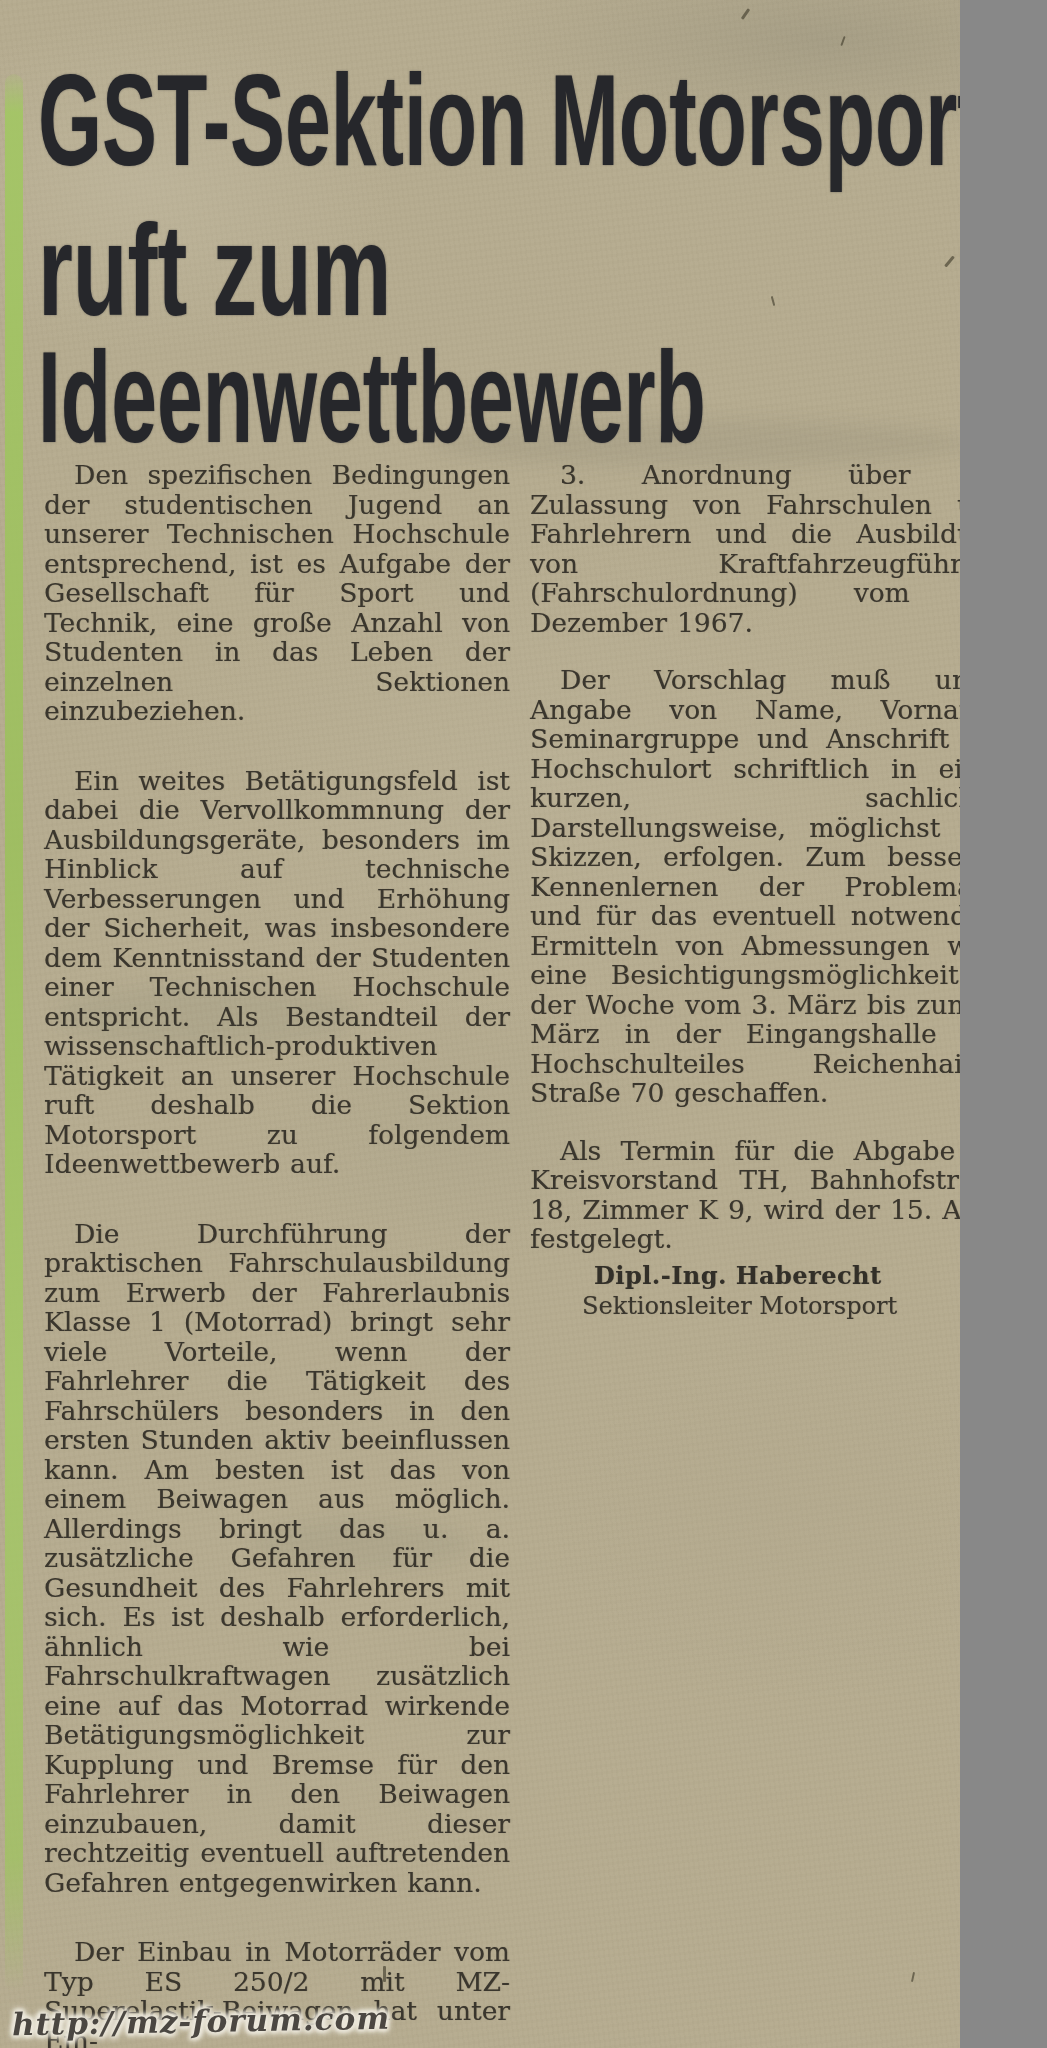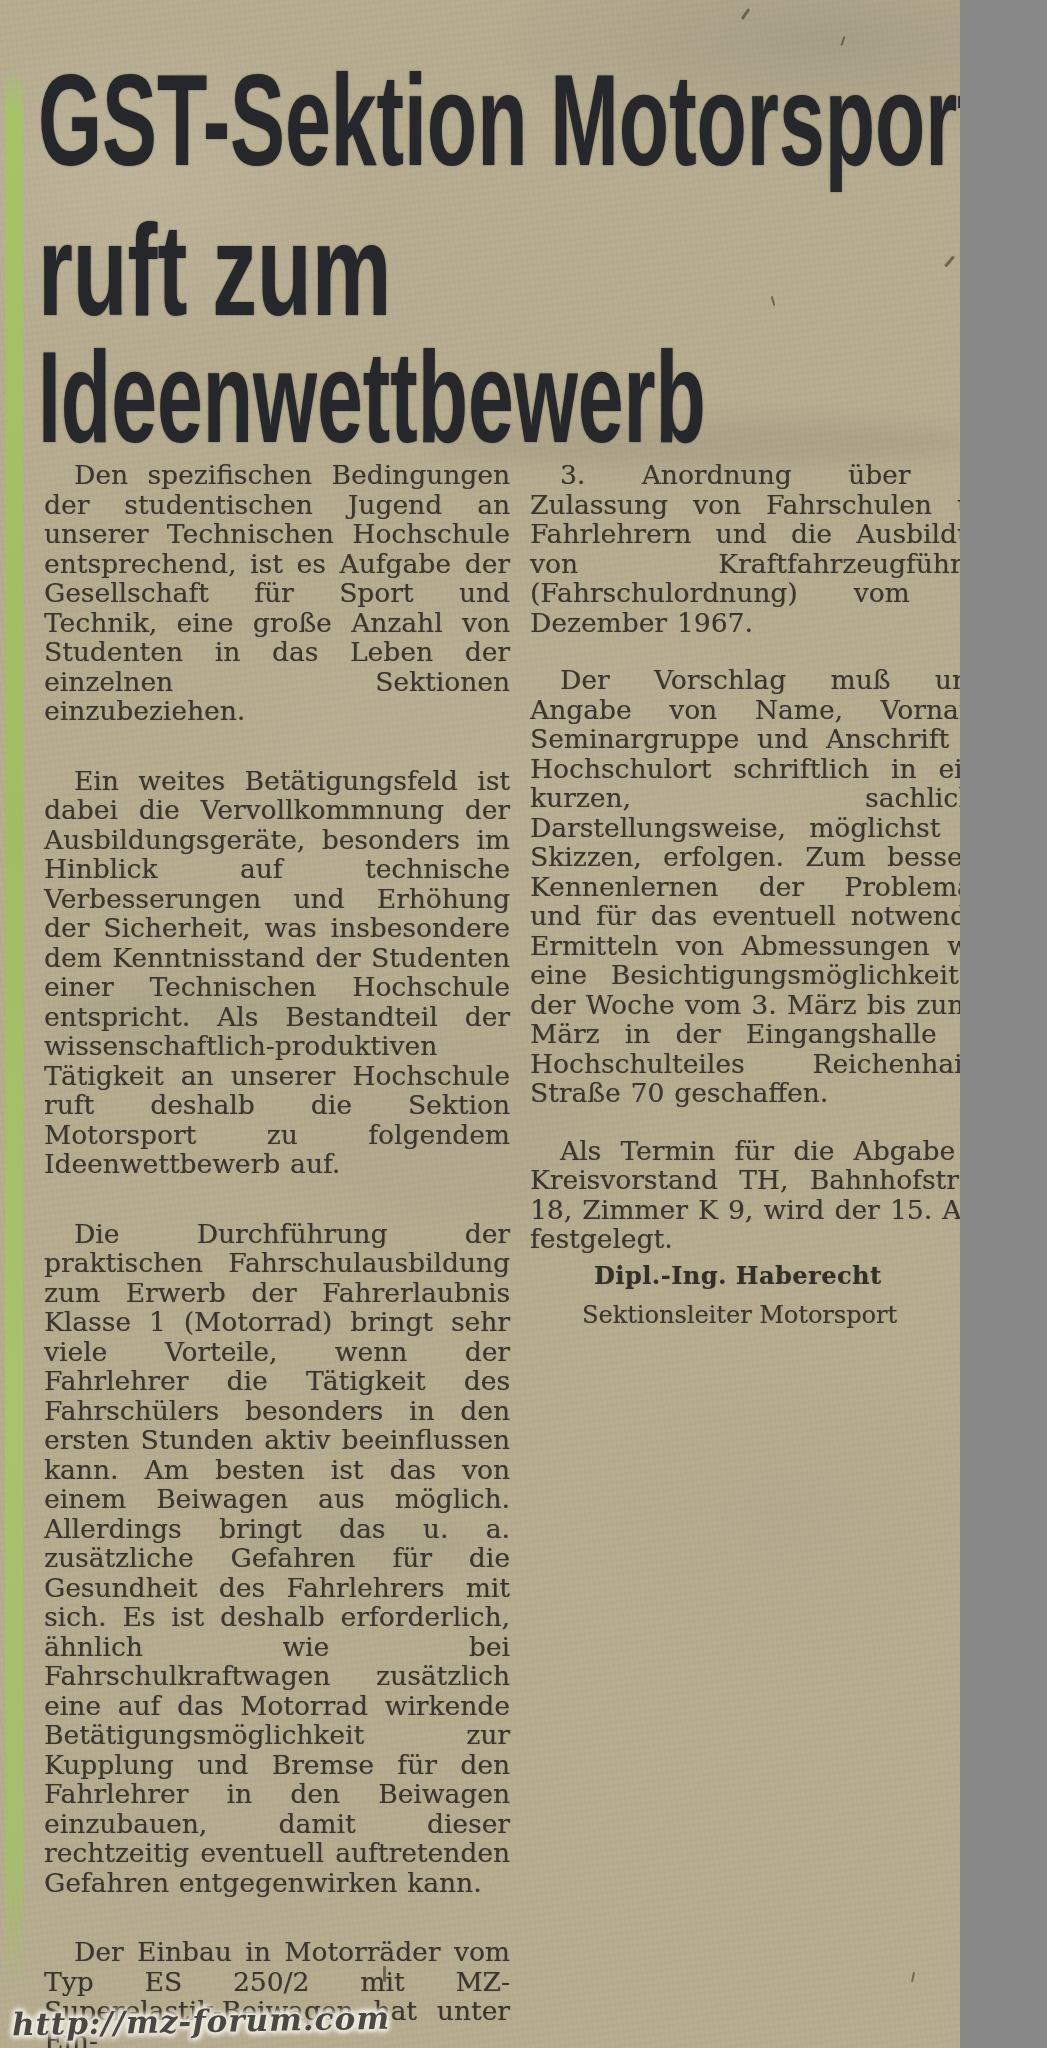--- a/index.html
+++ b/index.html
@@ -55,21 +55,21 @@
     text-shadow:0.4px 0.4px 0.7px rgba(58,54,45,.45);
     hyphens:auto;-webkit-hyphens:auto;
   }
   .col-right .para{margin-bottom:28px;}
   .no-indent{text-indent:0;}
   .para.last{margin-bottom:0;}
 
   .signature{margin-top:6px;font-size:24px;line-height:31px;
     text-shadow:0.4px 0.4px 0.7px rgba(58,54,45,.45);}
   .sig-name{margin-left:64px;font-weight:bold;letter-spacing:.5px;color:#322f28;}
-  .sig-title{margin-left:52px;margin-top:9px;}
+  .sig-title{margin-left:52px;}
 
   .mark{position:absolute;background:#45412f;opacity:.65;border-radius:1px;}
   .mk-1{left:744px;top:8px;   width:3px;height:12px;transform:rotate(35deg);}
   .mk-2{left:842px;top:36px;  width:2px;height:10px;transform:rotate(20deg);}
   .mk-3{left:948px;top:255px; width:3px;height:13px;transform:rotate(40deg);}
   .mk-4{left:772px;top:296px; width:2px;height:10px;transform:rotate(-15deg);}
   .mk-5{left:383px;top:1966px;width:3px;height:16px;}
   .mk-6{left:912px;top:1972px;width:2px;height:10px;transform:rotate(12deg);}
 
   .watermark{

